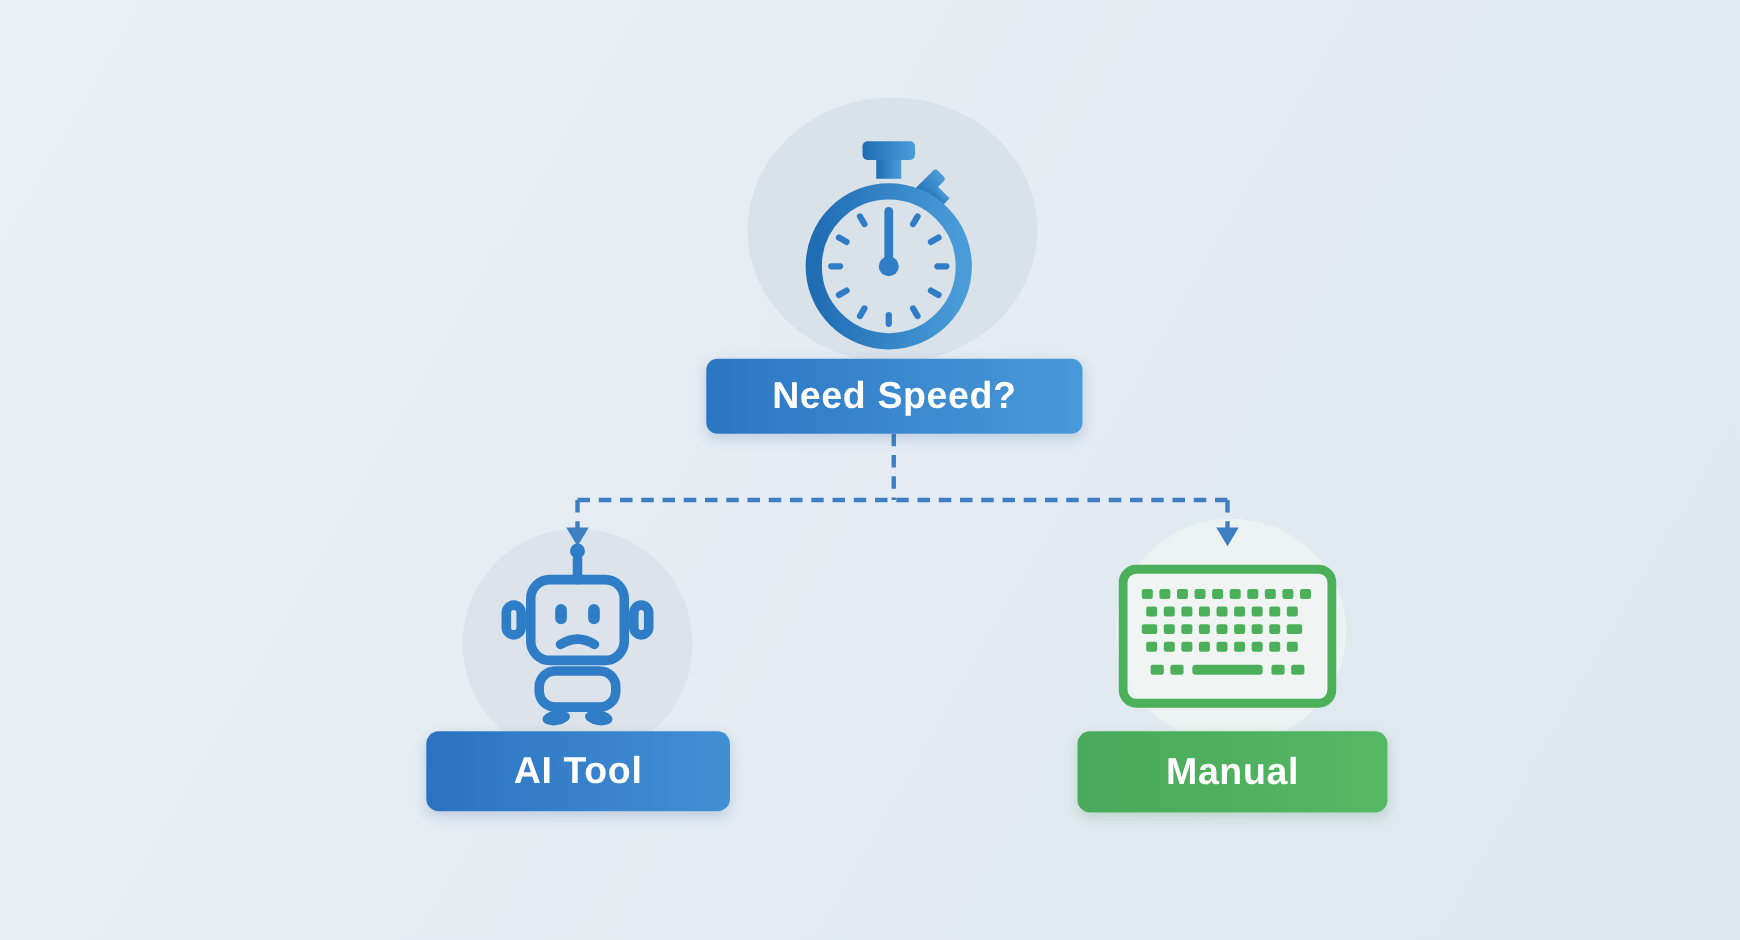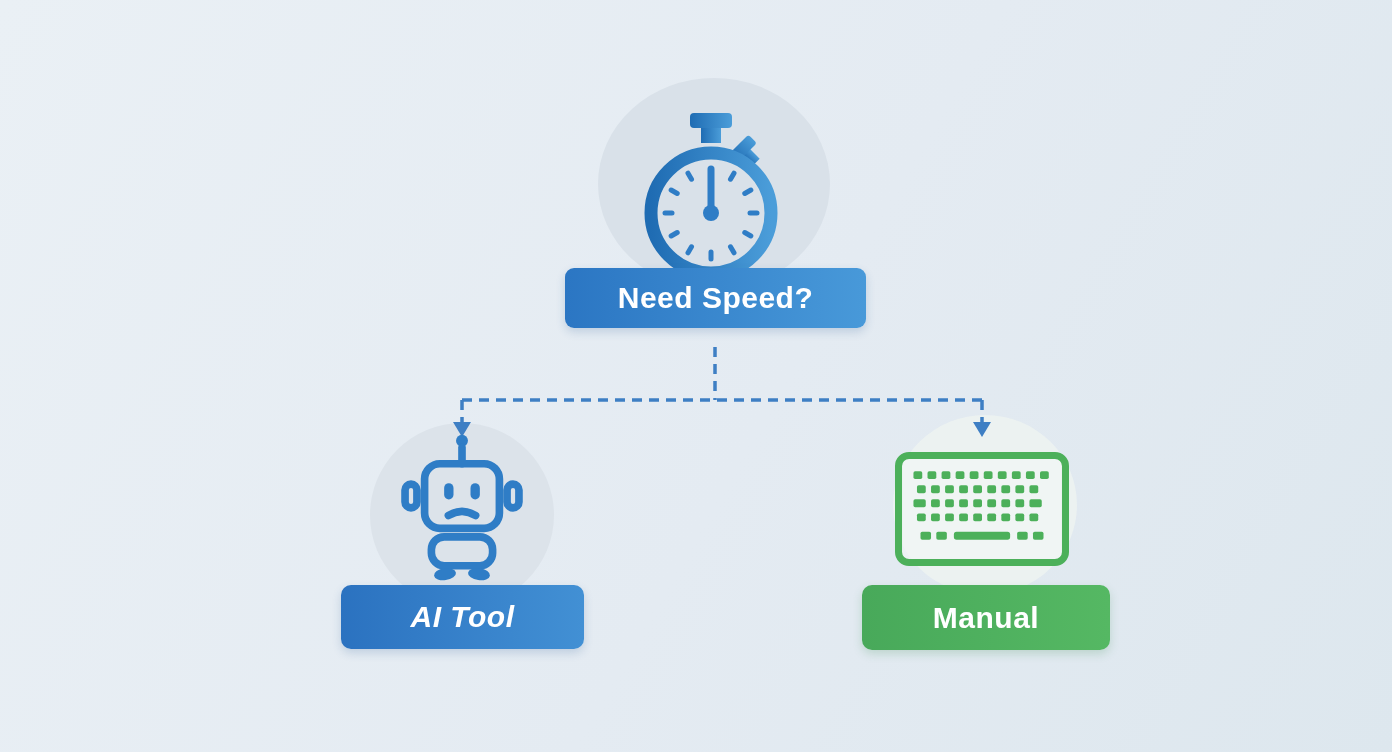--- a/index.html
+++ b/index.html
@@ -38,30 +38,29 @@
     justify-content: center;
     color: #ffffff;
     font-weight: 700;
     letter-spacing: 0.5px;
     border-radius: 9px;
     font-size: 30px;
     cursor: pointer;
     user-select: none;
   }
   .node-root {
-    left: 565px; top: 268px; width: 301px; height: 60px;
+    left: 565px; top: 287px; width: 301px; height: 60px;
     background: linear-gradient(90deg, #2b76c3, #4899d9);
     box-shadow: 0 4px 10px rgba(40, 90, 150, 0.20);
   }
   .node-left {
     left: 341px; top: 585px; width: 243px; height: 64px;
     border-radius: 10px;
     background: linear-gradient(90deg, #2b72c0, #4290d4);
     box-shadow: 0 4px 10px rgba(40, 90, 150, 0.20);
-    font-style: italic;
   }
   .node-right {
     left: 862px; top: 585px; width: 248px; height: 65px;
     border-radius: 10px;
     background: linear-gradient(90deg, #48a95a, #55b863);
     box-shadow: 0 4px 10px rgba(60, 140, 80, 0.22);
     text-align: right;
   }
 </style>
 </head>

